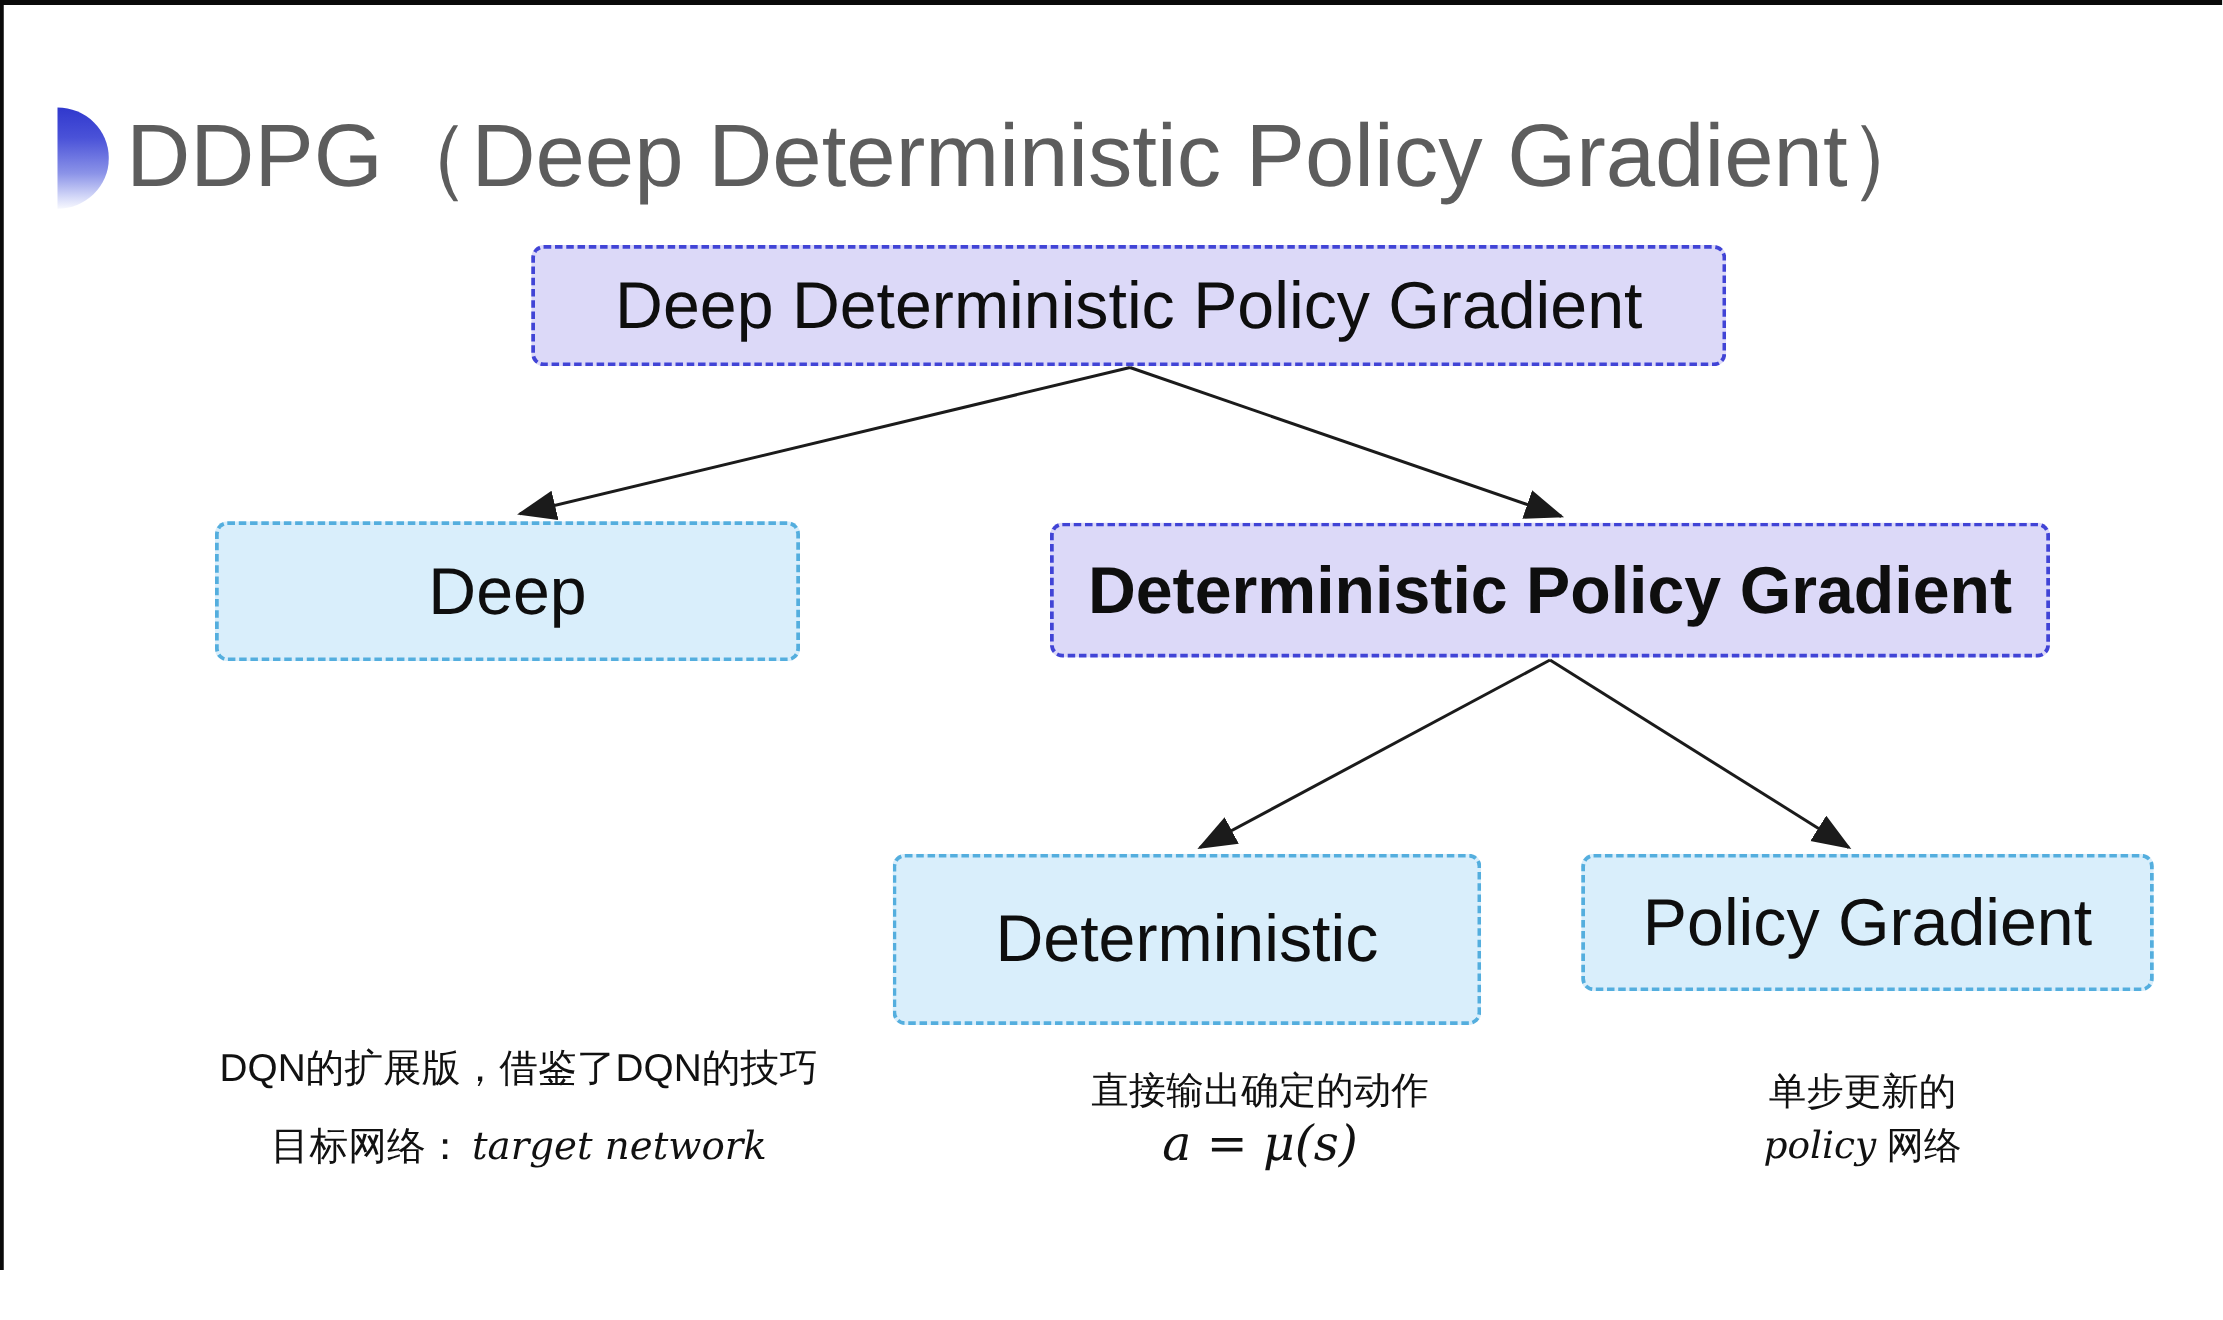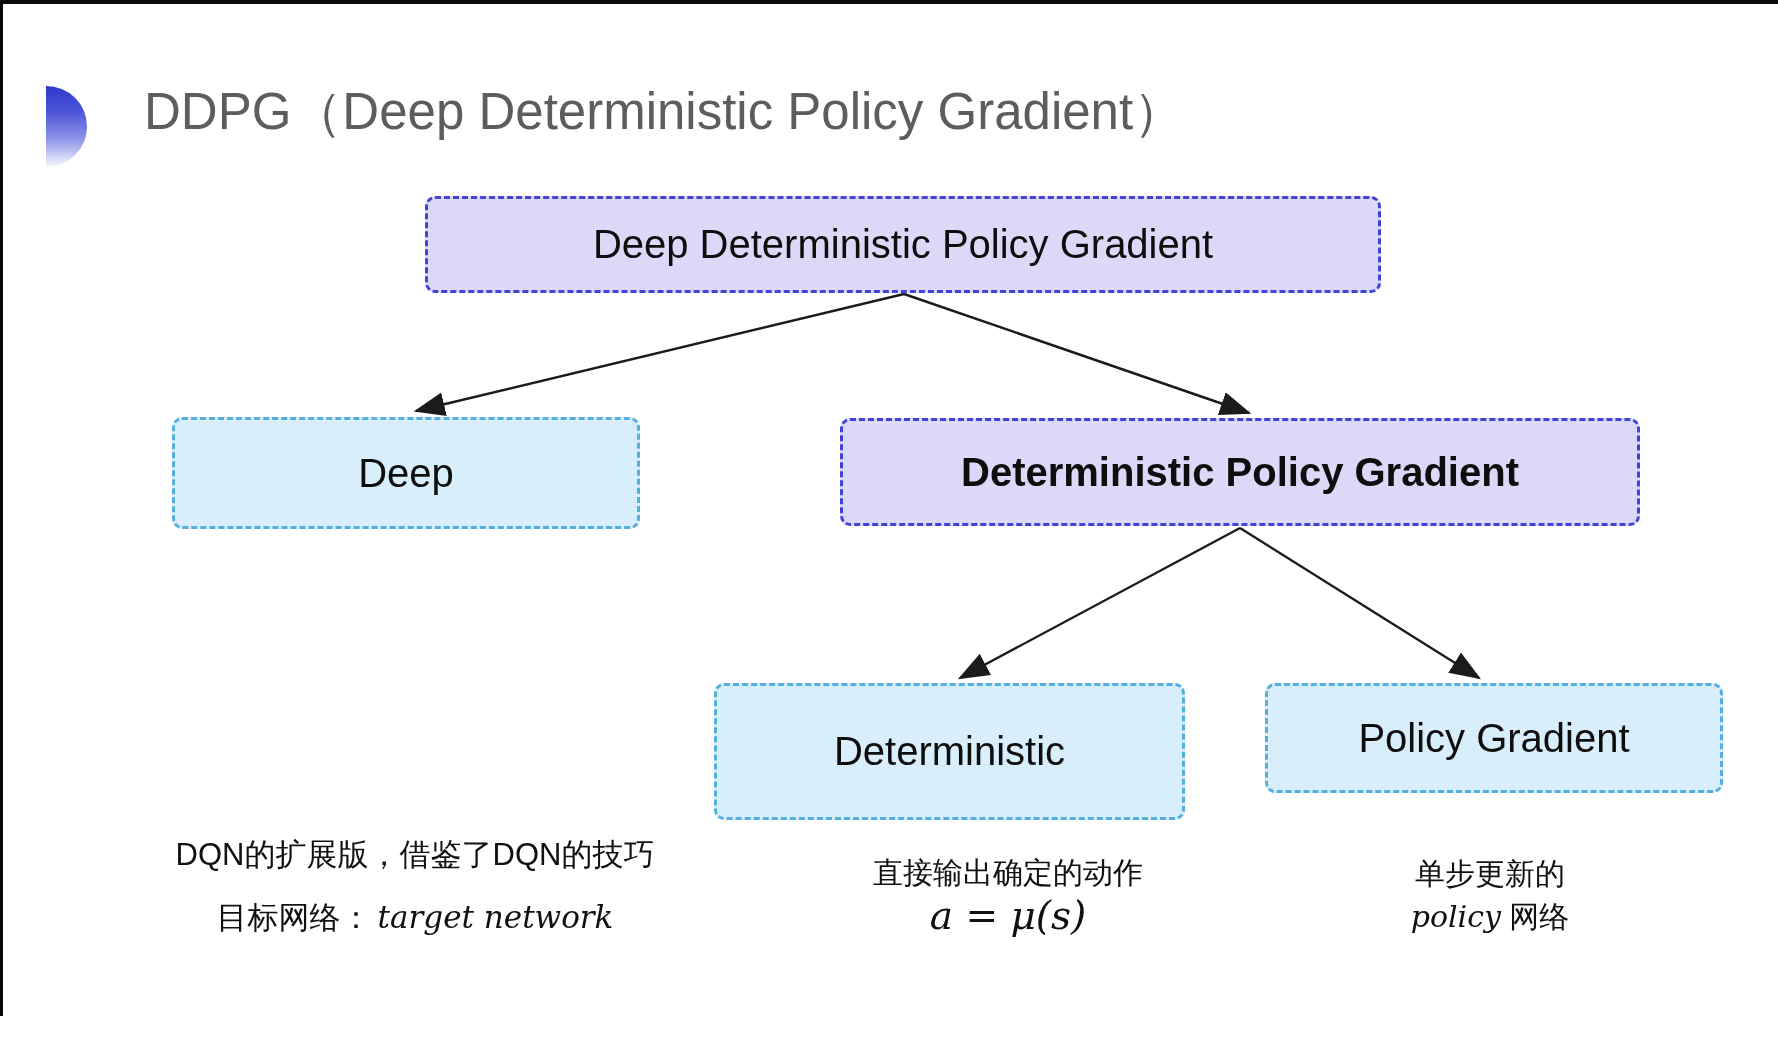--- a/index.html
+++ b/index.html
@@ -5,26 +5,26 @@
   html,body{margin:0;padding:0;background:#ffffff;}
   body{font-family:"Liberation Sans",sans-serif;}
   .slide{position:relative;width:1778px;height:1056px;background:#ffffff;overflow:hidden;}
 
   .edge-top{position:absolute;left:0;top:0;width:1778px;height:4px;background:#0a0a0a;}
   .edge-left{position:absolute;left:0;top:0;width:3px;height:1016px;background:#0a0a0a;}
 
   .title-bullet{position:absolute;left:46px;top:86px;width:41px;height:81px;
     border-radius:0 42px 42px 0 / 0 41px 41px 0;
     background:linear-gradient(180deg,#3038cd 0%,#4a52d8 30%,#8b93e8 65%,#d9ddf9 90%,#f7f8fe 100%);}
-  .page-title{position:absolute;left:101px;top:78px;font-size:51px;color:#5d5d5d;
-    letter-spacing:0px;white-space:nowrap;margin-left:43px;}
+  .page-title{position:absolute;left:101px;top:78px;font-size:71px;color:#5d5d5d;
+    letter-spacing:0px;white-space:nowrap;}
 
   .node{position:absolute;display:flex;align-items:center;justify-content:center;
     border-radius:10px;box-sizing:border-box;}
-  .node .node-label{font-size:40px;color:#0e0e0e;white-space:nowrap;}
+  .node .node-label{font-size:53px;color:#0e0e0e;white-space:nowrap;}
   .node-purple{background:#dcd9f8;border:3px dashed #4144d6;}
   .node-blue{background:#d9eefb;border:3px dashed #54aede;}
 
   .node-root{left:425px;top:196px;width:956px;height:97px;}
   .node-deep{left:172px;top:417px;width:468px;height:112px;}
   .node-dpg{left:840px;top:418px;width:800px;height:108px;font-weight:bold;}
   .node-det{left:714px;top:683px;width:471px;height:137px;}
   .node-pg{left:1265px;top:683px;width:458px;height:110px;}
 
   .edges-svg{position:absolute;left:0;top:0;width:1778px;height:1056px;pointer-events:none;}

